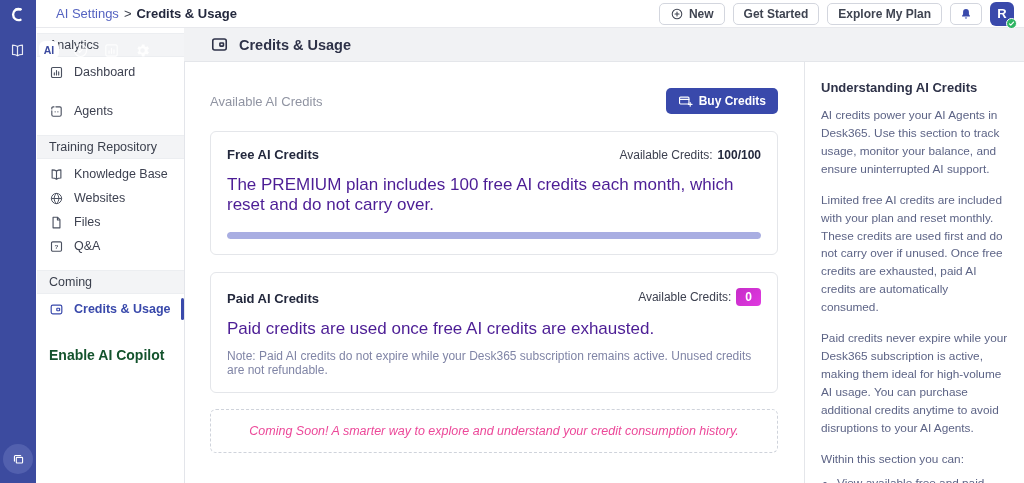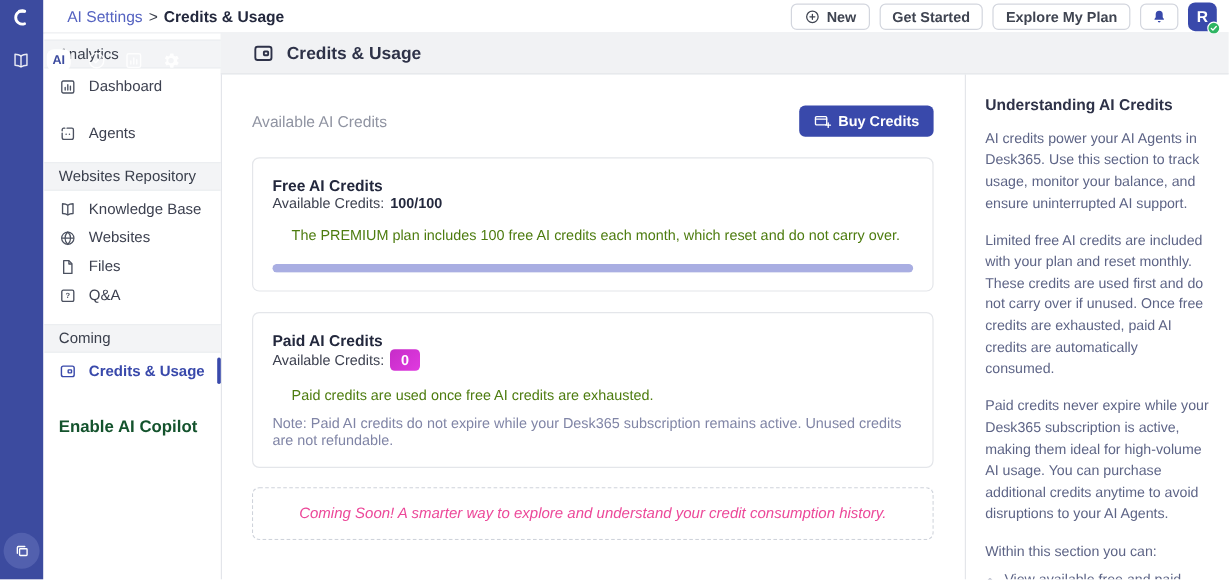--- a/index.html
+++ b/index.html
@@ -41,25 +41,25 @@
   .page-strip { position:absolute; left:184px; top:28px; right:0; height:34px; background:#f1f2f4; border-bottom:1px solid #e4e6ea; display:flex; align-items:center; gap:10px; padding-left:26px; color:#2e3248; }
   .page-strip .title { font-size:14.5px; font-weight:700; }
 
   
   .main { position:absolute; left:184px; top:62px; width:620px; bottom:0; padding:26px 26px 0; }
   .avail-row { display:flex; align-items:center; justify-content:space-between; }
   .avail-label { color:#9094a2; font-size:13px; }
   .buy-btn { display:flex; align-items:center; gap:6px; background:#3949ab; color:#fff; border:none; border-radius:5px; padding:6px 12px; font-size:12px; font-weight:700; cursor:pointer; font-family:inherit; }
 
   .card { border:1px solid #e4e6ea; border-radius:6px; background:#fff; padding:15px 16px; margin-top:17px; }
-  .card-head { display:flex; align-items:flex-start; justify-content:space-between;flex-direction:column; }
+  .card-head { display:flex; align-items:flex-end; justify-content:space-between; }
   .card-title { font-size:13px; font-weight:700; color:#23283d; }
   .card-avail { font-size:12px; color:#3d4150; display:flex; align-items:center; gap:5px; }
   .card-avail b { color:#23283d; }
-  .card-desc { font-size:12px; color:#4d7c0f; margin-top:13px;margin-left:16px; }
+  .card-desc { font-size:17px; color:#4c1d95; margin-top:13px; }
   .card-note { font-size:12px; color:#8085a6; margin-top:10px; }
   .progress-track { margin-top:17px; height:7px; border-radius:4px; background:#e9ebf4; overflow:hidden; }
   .progress-fill { height:100%; background:#a9aee2; border-radius:4px; }
   .zero-badge { display:inline-block; background:#d230d4; background:linear-gradient(135deg,#c62cc8,#e03ae0); color:#fff; font-weight:700; font-size:12px; border-radius:4px; padding:2px 9px; }
 
   .coming-soon { margin-top:16px; border:1px dashed #cfd3db; border-radius:6px; padding:14px 10px; text-align:center; font-style:italic; font-size:12.5px; color:#ec4899; }
 
   
   .info { position:absolute; left:804px; top:62px; right:0; bottom:0; border-left:1px solid #e4e6ea; padding:18px 16px 0 16px; overflow:hidden; }
   .info h3 { font-size:13px; color:#2e3248; margin-bottom:12px; }
@@ -195,21 +195,21 @@
               <path d="M8 4.5H6.5A2 2 0 0 0 4.5 6.5V8M11 4.5h6.5a2 2 0 0 1 2 2V17a2.5 2.5 0 0 1-2.5 2.5H7A2.5 2.5 0 0 1 4.5 17v-6"></path>
               <circle cx="9.8" cy="12.5" r="1" fill="currentColor" stroke="none"></circle>
               <circle cx="14.2" cy="12.5" r="1" fill="currentColor" stroke="none"></circle>
             </svg>
           </span>
         <span>Agents</span>
       </div>
     </div>
   </div>
   <div class="section">
-    <div class="sec-header">Websites Repository</div>
+    <div class="sec-header">Training Repository</div>
     <div class="sec-items">
       <div class="nav-item">
         <span class="ni-icon">
             <svg width="15" height="15" viewBox="0 0 24 24" fill="none" stroke="currentColor" stroke-width="1.8" stroke-linejoin="round">
               <path d="M12 6.5C10 5 7.5 4.5 5 4.5v13c2.5 0 5 .5 7 2 2-1.5 4.5-2 7-2v-13c-2.5 0-5 .5-7 2z"></path>
               <path d="M12 6.5v13"></path>
             </svg>
           </span>
         <span>Knowledge Base</span>
       </div>

